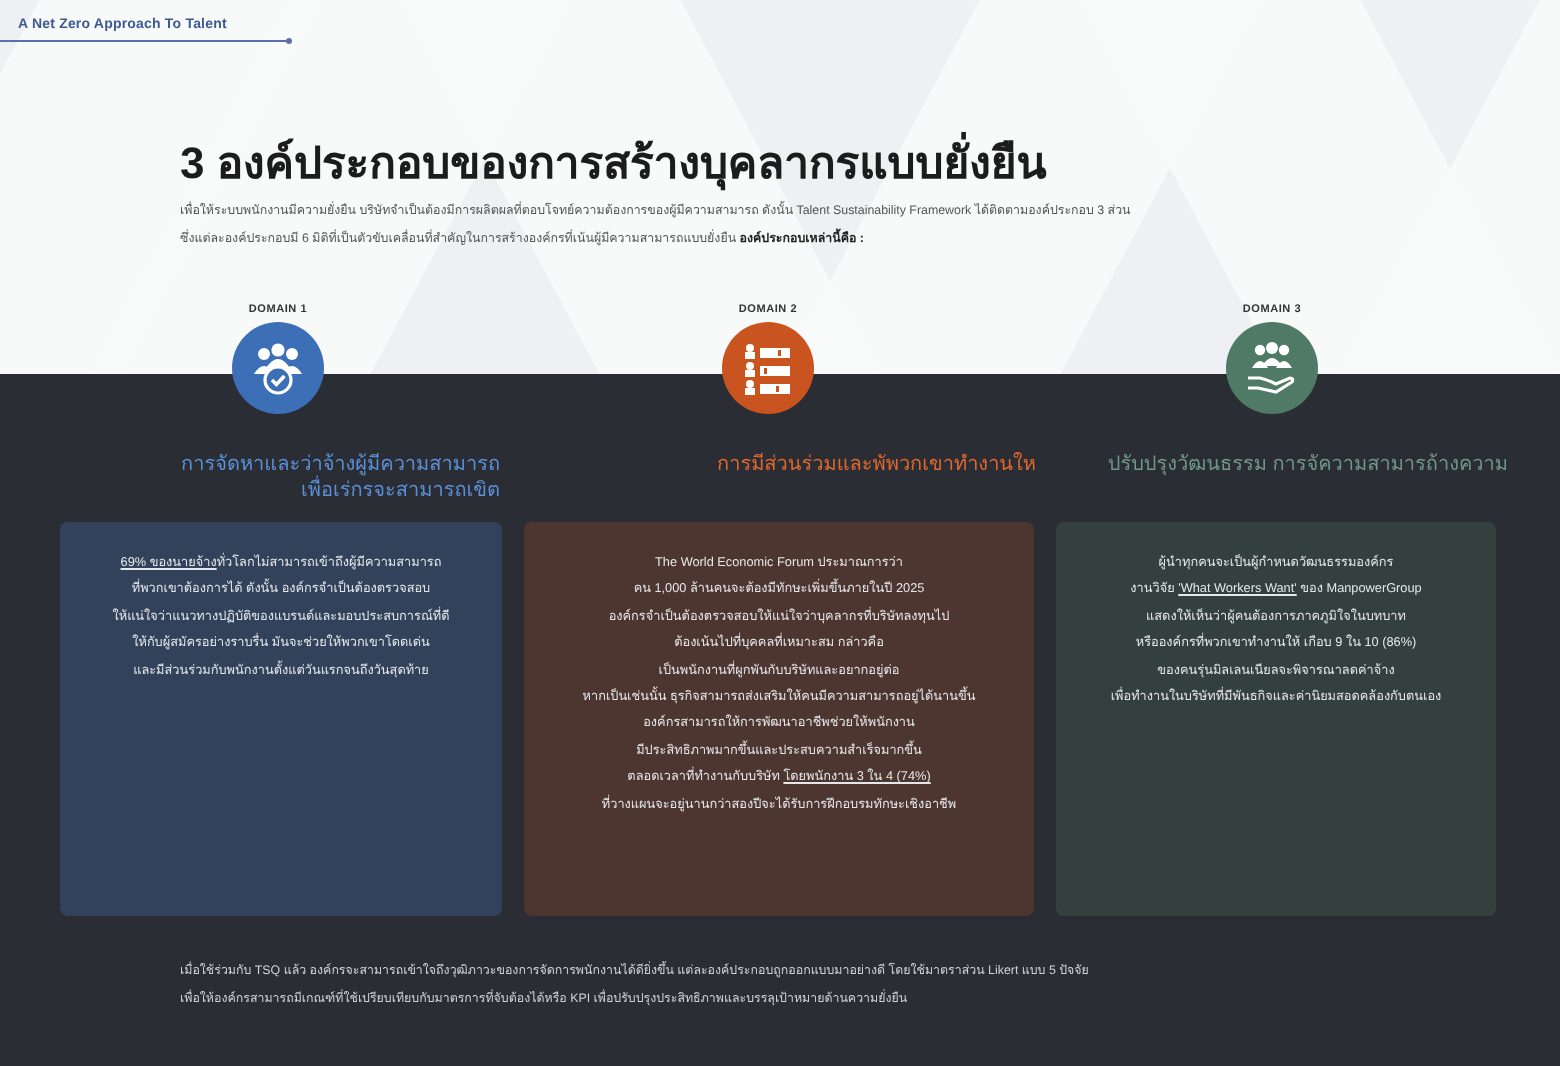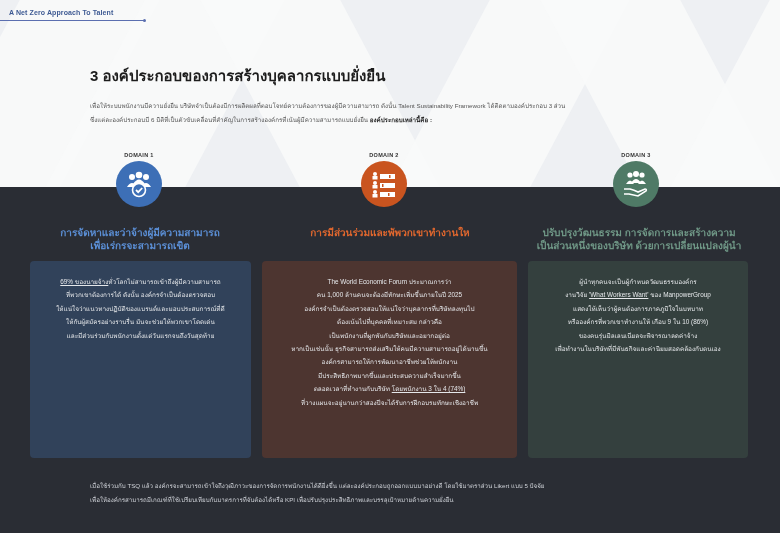--- a/index.html
+++ b/index.html
@@ -28,21 +28,21 @@
   .header-line {
     position: absolute; left: 0; top: 20px; width: 145px; height: 1px;
     background: #5b6fb0;
   }
   .header-line::after {
     content: ""; position: absolute; right: -1px; top: -1px;
     width: 3px; height: 3px; border-radius: 50%; background: #5b6fb0;
   }
   .page-title {
     position: absolute; left: 90px; top: 64px;
-    font-size: 15px; font-weight: bold; color: #1c1c1c;
+    font-size: 22px; font-weight: bold; color: #1c1c1c;
   }
   .intro {
     position: absolute; left: 90px; top: 99px; width: 650px;
     font-size: 6.2px; line-height: 14px; color: #555;
   }
   .intro b { color: #222; }
   .bottom {
     position: absolute; left: 0; top: 187px; width: 780px; height: 346px;
     background: #2a2d34;
   }
@@ -51,22 +51,22 @@
   }
   .domain-tag {
     font-size: 5.5px; font-weight: bold; color: #333; letter-spacing: 0.3px;
     display: block; height: 9px;
   }
   .domain-circle {
     width: 46px; height: 46px; border-radius: 50%; margin: 0 auto;
     display: flex; align-items: center; justify-content: center;
   }
   .col-title {
-    position: absolute; top: 226px; text-align: center;
-    font-size: 10px; line-height: 13px; font-weight: bold;
+    position: absolute; top: 226px; text-align: right;
+    font-size: 10px; line-height: 13px; font-weight: normal;
   }
   .card {
     position: absolute; top: 261px; height: 197px; border-radius: 4px;
     padding-top: 14px; text-align: center;
     font-size: 6.4px; line-height: 13.4px; color: #e5e7ea;
   }
   .card u { text-decoration: underline; }
   .footer {
     position: absolute; left: 90px; top: 479px; width: 650px;
     font-size: 6.2px; line-height: 14px; color: #cfd2d8;
@@ -156,22 +156,21 @@
 </div>
 
 <div class="col-title" style="left:30px; width:220px; color:#5b8fd6;">
   <div>การจัดหาและว่าจ้างผู้มีความสามารถ</div>
   <div>เพื่อเร่กรจะสามารถเขิต</div>
 </div>
 <div class="col-title" style="left:262px; width:256px; color:#e0672e;">
   <div>การมีส่วนร่วมและพัพวกเขาทำงานให</div>
 </div>
 <div class="col-title" style="left:524px; width:230px; color:#6f9786;">
-  <div>ปรับปรุงวัฒนธรรม การจัดการและสร้างความ</div>
-  <div>เป็นส่วนหนึ่งของบริษัท ด้วยการเปลี่ยนแปลงผู้นำ</div>
+  <div>ปรับปรุงวัฒนธรรม การจัความสามารถ้างความ</div>
 </div>
 
 <div class="card" style="left:30px; width:221px; background:#31425a;">
   <div><u>69% ของนายจ้าง</u><span>ทั่วโลกไม่สามารถเข้าถึงผู้มีความสามารถ</span></div>
   <div>ที่พวกเขาต้องการได้ ดังนั้น องค์กรจำเป็นต้องตรวจสอบ</div>
   <div>ให้แน่ใจว่าแนวทางปฏิบัติของแบรนด์และมอบประสบการณ์ที่ดี</div>
   <div>ให้กับผู้สมัครอย่างราบรื่น มันจะช่วยให้พวกเขาโดดเด่น</div>
   <div>และมีส่วนร่วมกับพนักงานตั้งแต่วันแรกจนถึงวันสุดท้าย</div>
 </div>
 

